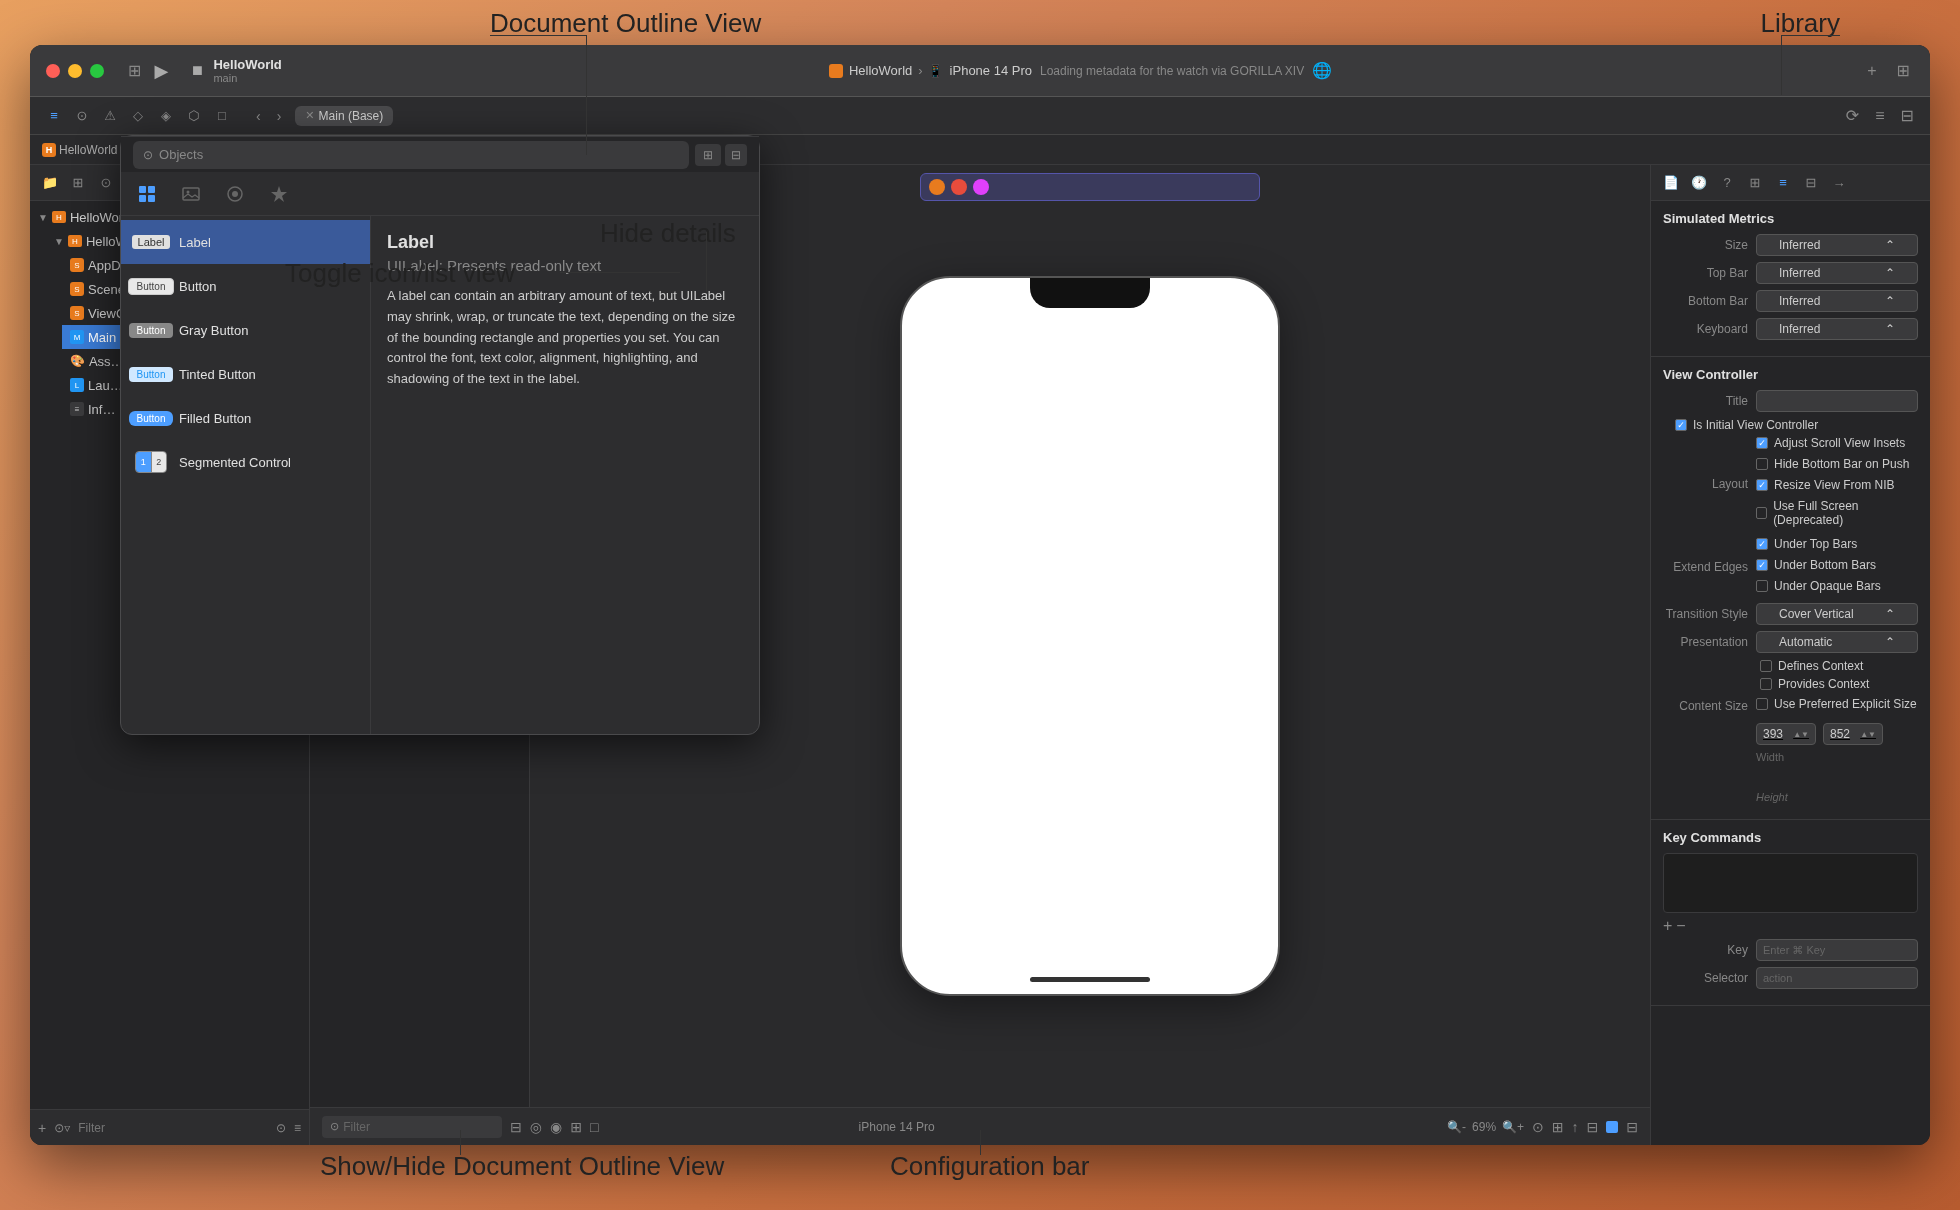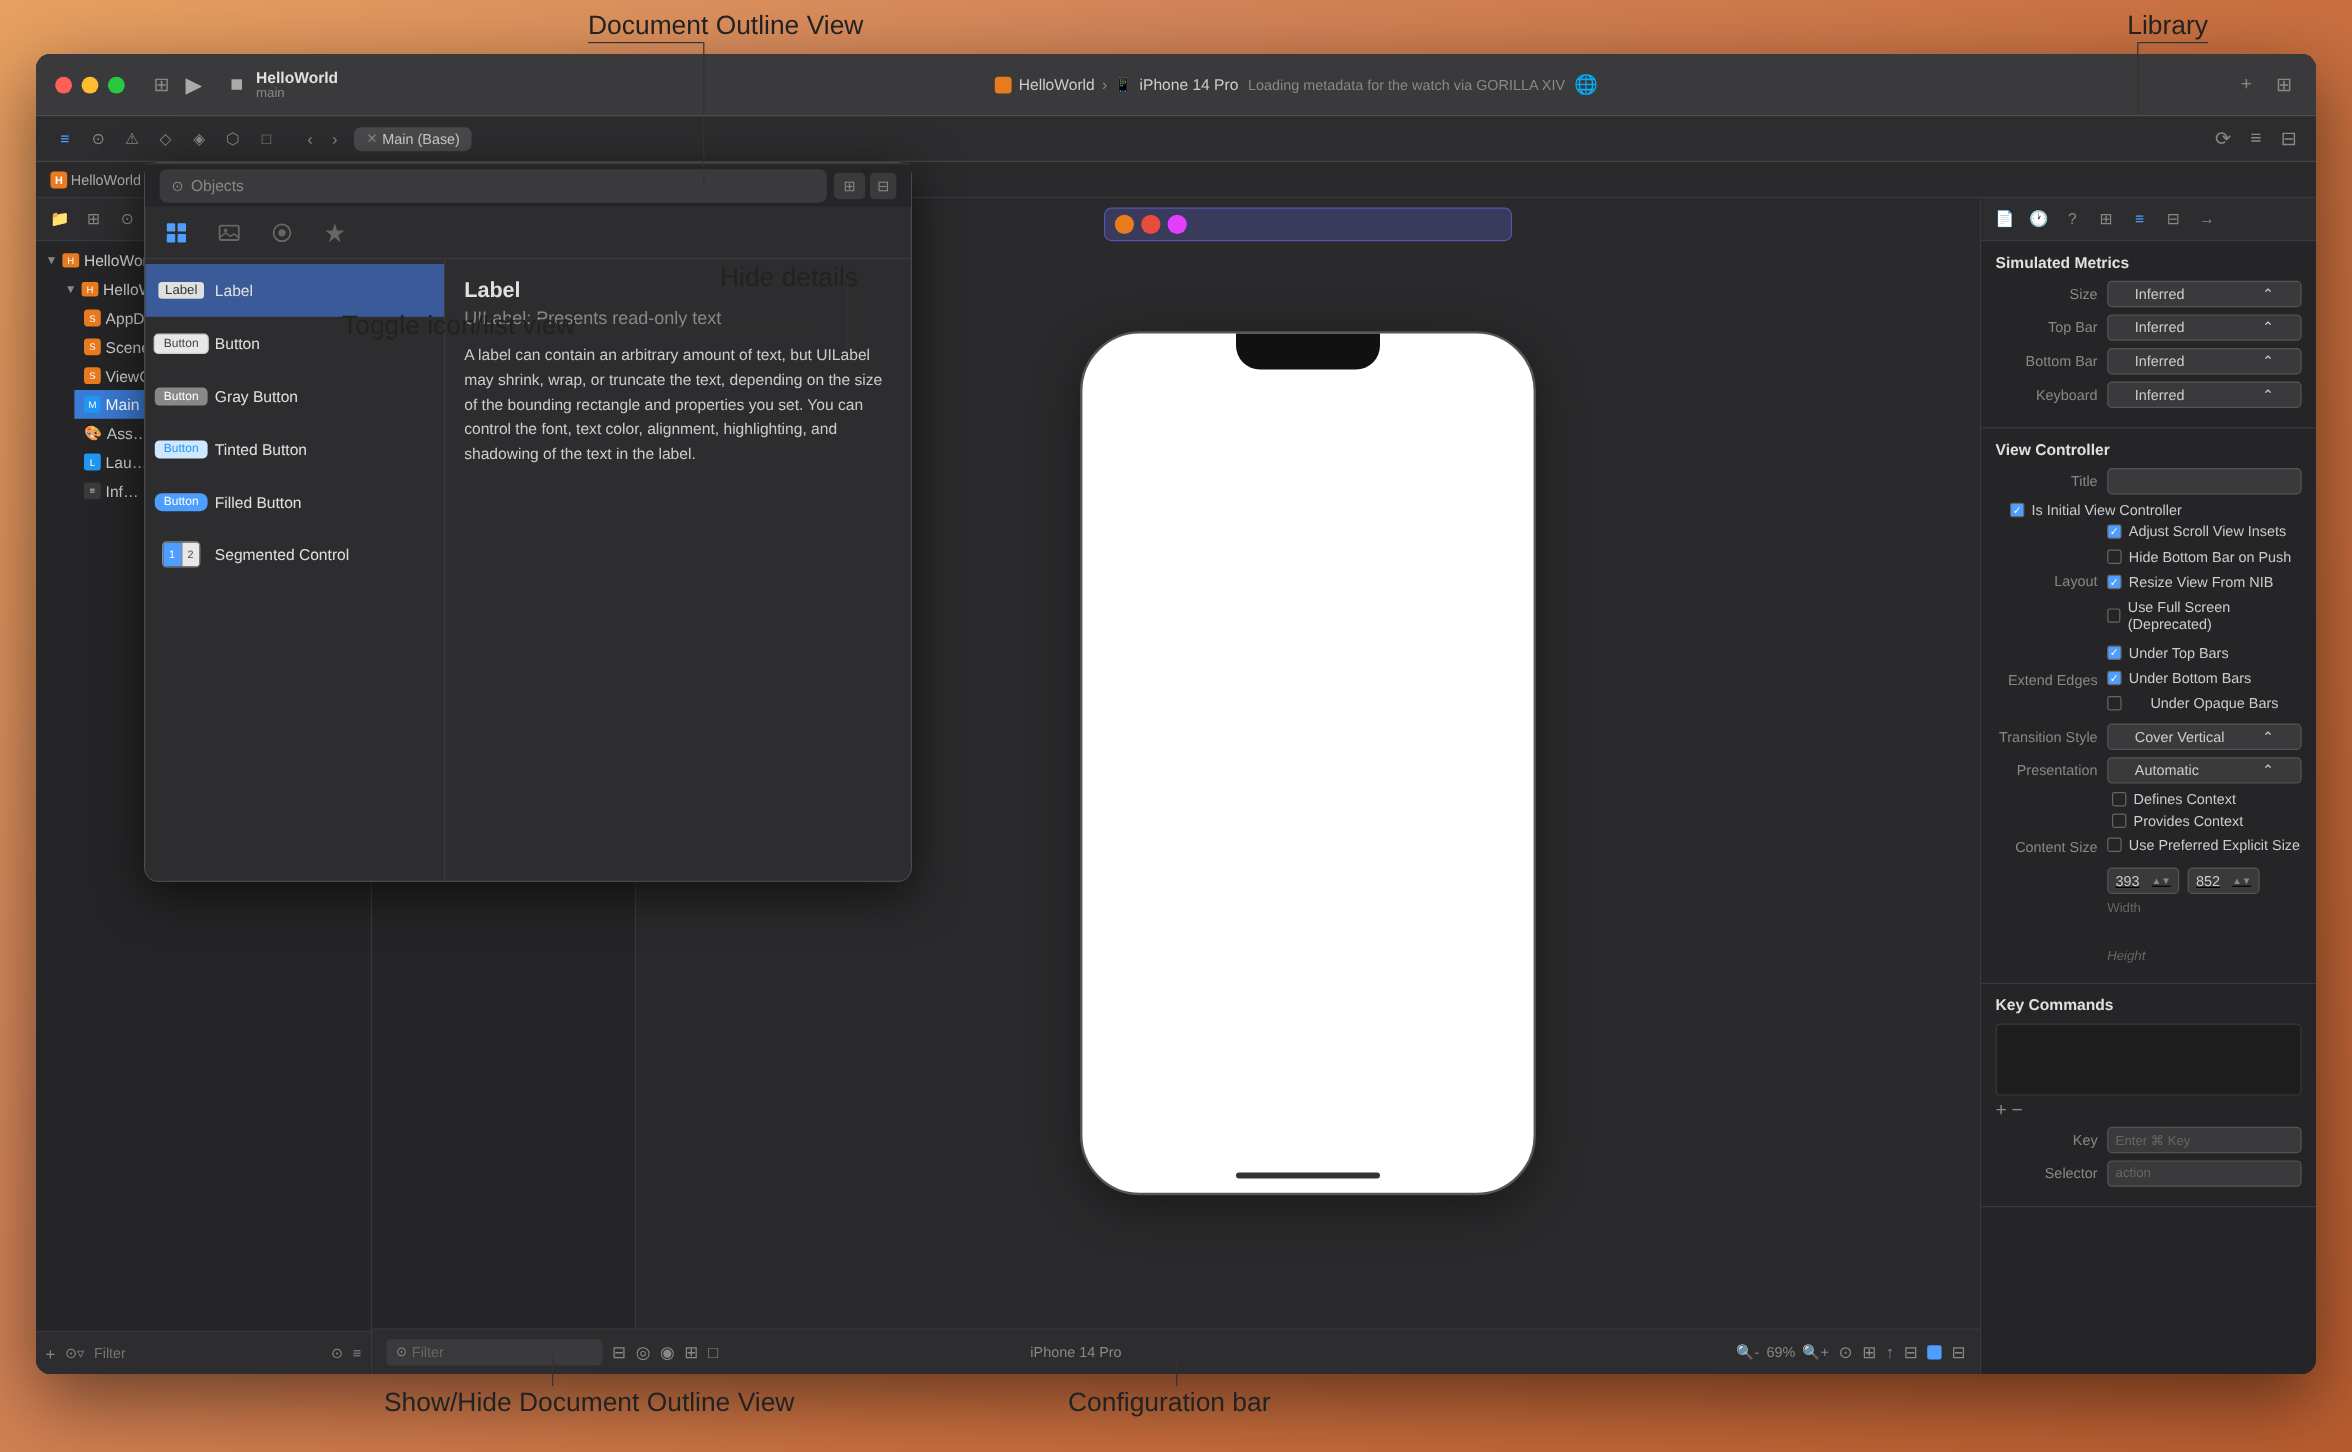--- a/index.html
+++ b/index.html
@@ -8,21 +8,21 @@
       background: linear-gradient(135deg, #e8a060 0%, #d4855a 30%, #c97040 60%, #b85c30 100%);
       width: 1960px;
       height: 1210px;
       overflow: hidden;
       position: relative;
     }
 
     
     .annotation-label {
       position: absolute;
-      font-size: 22px;
+      font-size: 26px;
       color: #222;
       font-weight: 400;
       white-space: nowrap;
       z-index: 100;
     }
 
     
     .xcode-window {
       position: absolute;
       top: 45px;
@@ -1152,21 +1152,21 @@
           <span class="inspector-label">Extend Edges</span>
           <div style="flex:1; display:flex; flex-direction:column; gap:3px;">
             <div class="inspector-checkbox-row" style="padding-left:0;">
               <div class="inspector-checkbox checked">✓</div>
               <span class="inspector-checkbox-label">Under Top Bars</span>
             </div>
             <div class="inspector-checkbox-row" style="padding-left:0;">
               <div class="inspector-checkbox checked">✓</div>
               <span class="inspector-checkbox-label">Under Bottom Bars</span>
             </div>
-            <div class="inspector-checkbox-row" style="padding-left:0;gap:18px;">
+            <div class="inspector-checkbox-row" style="padding-left:0;">
               <div class="inspector-checkbox"></div>
               <span class="inspector-checkbox-label">Under Opaque Bars</span>
             </div>
           </div>
         </div>
         <div class="inspector-row">
           <span class="inspector-label">Transition Style</span>
           <div class="inspector-dropdown">
             <span>Cover Vertical</span>
             <span>⌃</span>

